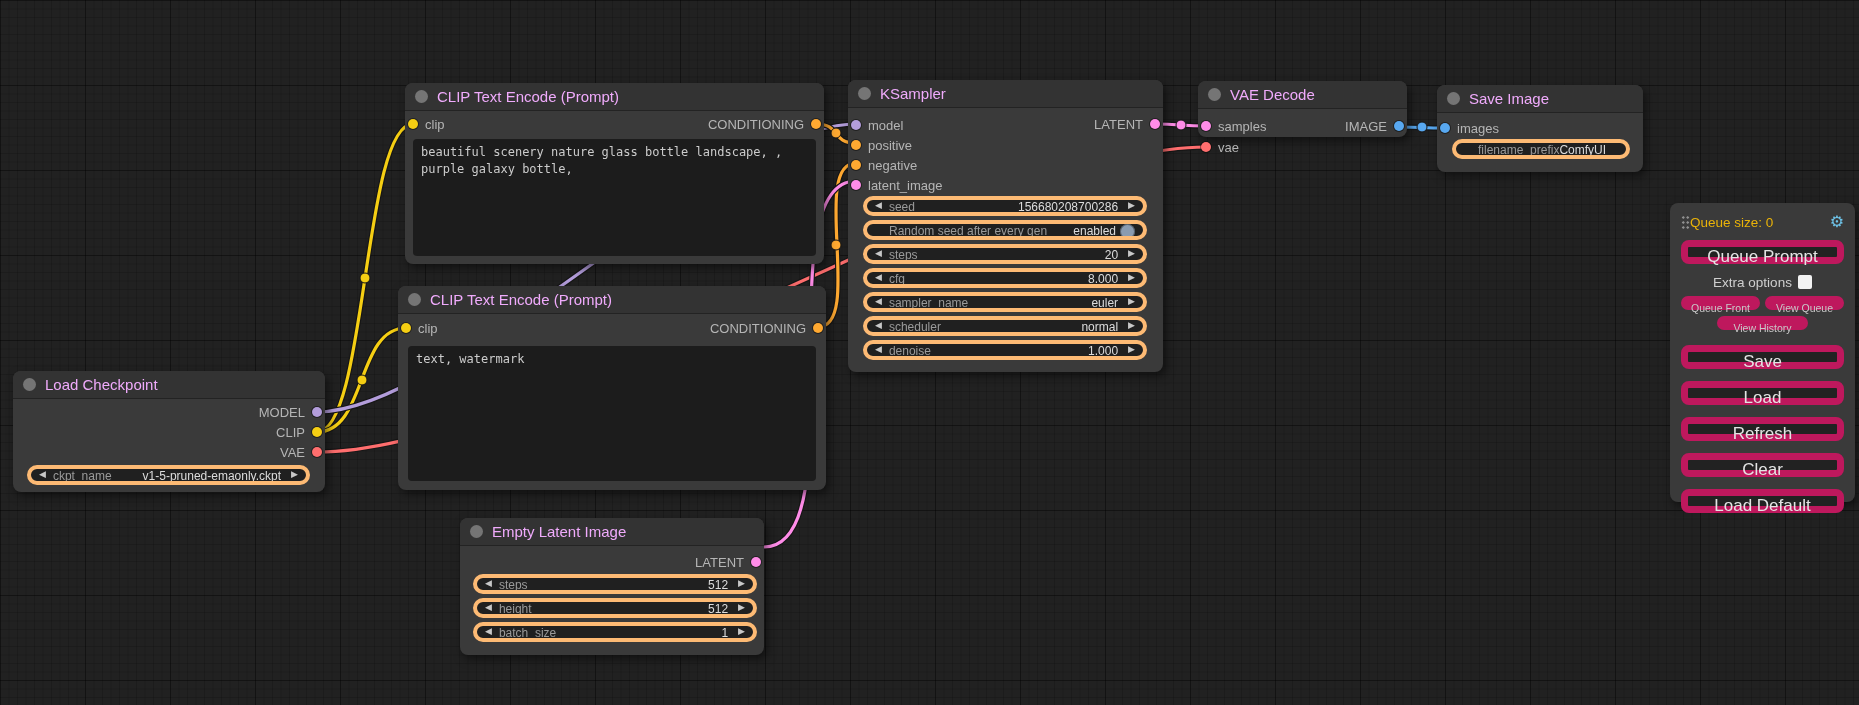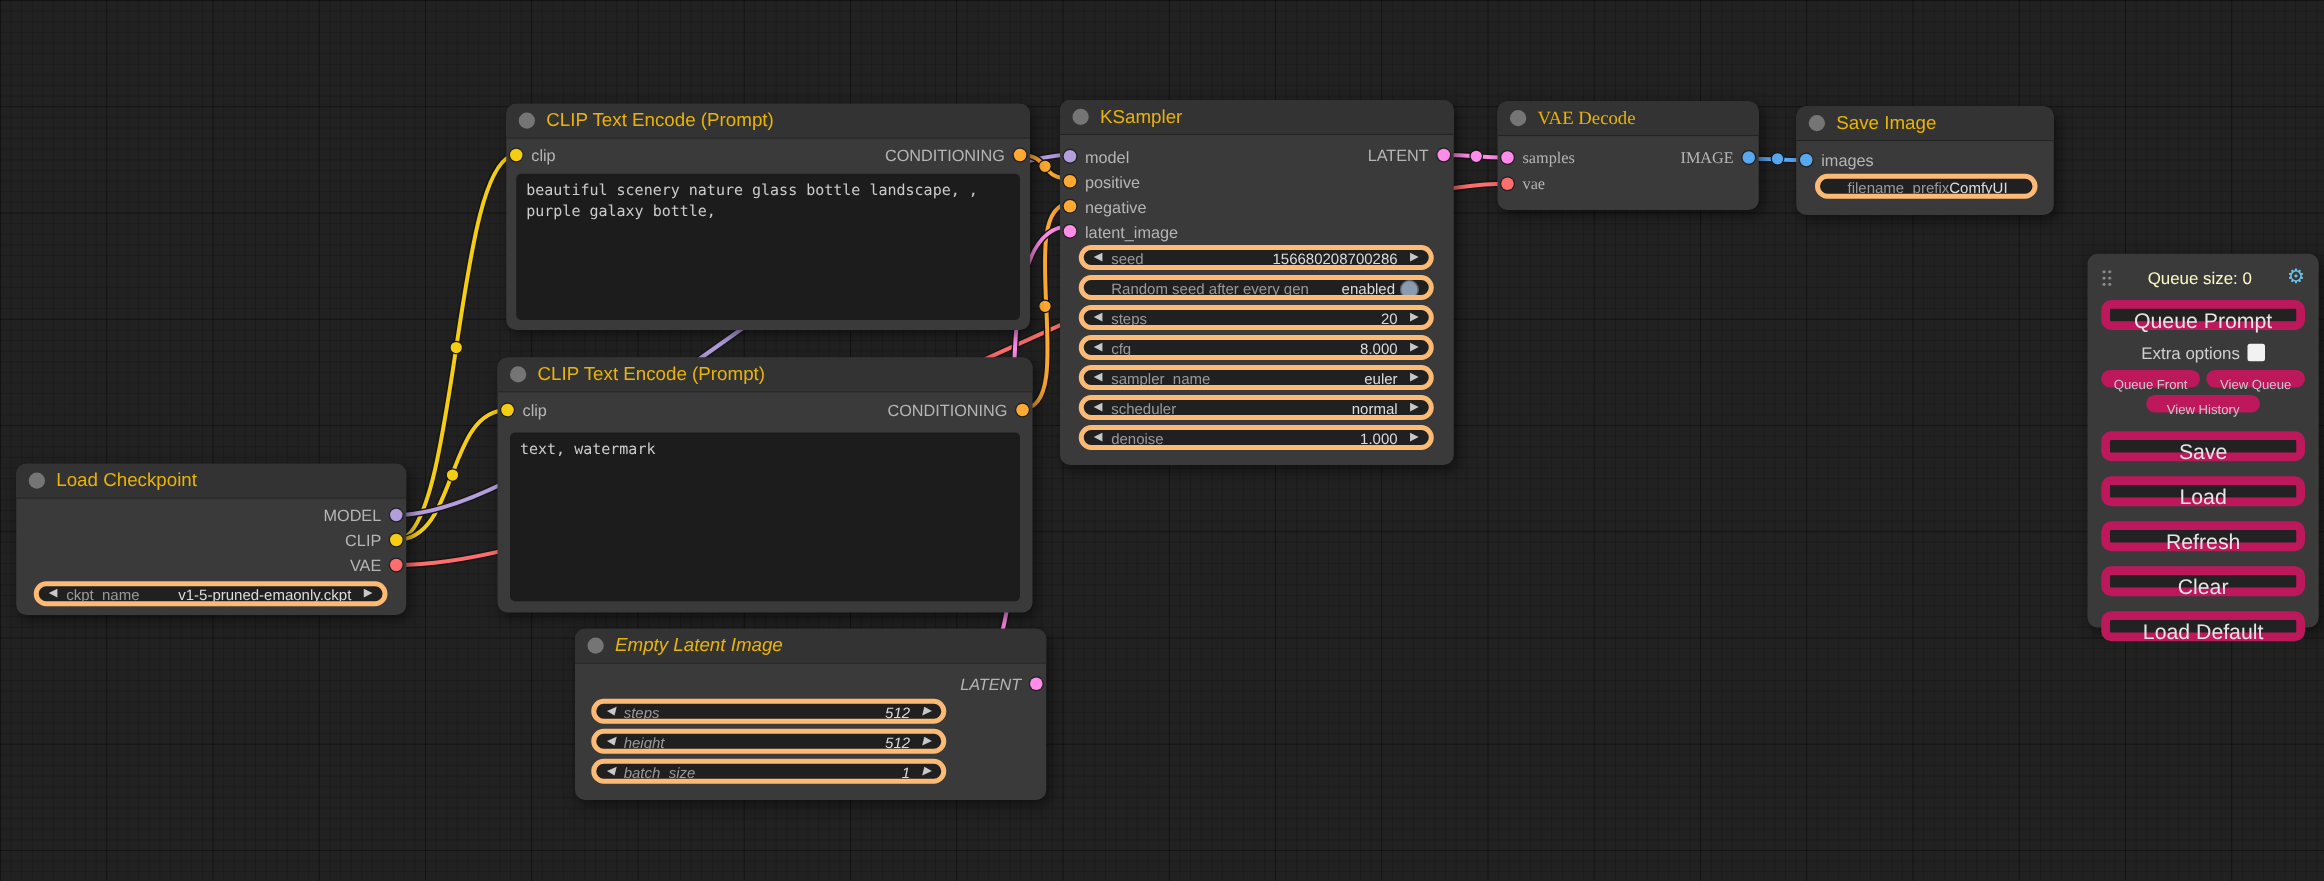--- a/index.html
+++ b/index.html
@@ -34,21 +34,21 @@
     border-radius:8px 8px 0 0;
     border-bottom:1px solid #232323;
     padding-left:10px;
     display:flex; align-items:center;
     overflow:hidden;
   }
   .ndot {
     width:13px; height:13px; border-radius:50%;
     display:inline-block; margin-right:9px; flex:none;
   }
-  .ntext { font-size:15px; color:#eab308; white-space:nowrap; }
+  .ntext { font-size:15px; color:#f0abfc; white-space:nowrap; }
   .slot { position:absolute; height:16px; display:flex; align-items:center; gap:7px; }
   .slot.in  { left:3px; }
   .slot.out { right:3px; }
   .slot .dot {
     width:10px; height:10px; border-radius:50%; flex:none;
     box-shadow:0 0 0 1px rgba(0,0,0,0.45);
   }
   .slot .lbl { font-size:13px; color:#b5b5b5; white-space:nowrap; }
   .widget {
     position:absolute; height:20px;
@@ -88,21 +88,21 @@
     box-shadow:3px 4px 10px rgba(0,0,0,0.5);
     padding:9px 11px 10px 11px;
     display:flex; flex-direction:column;
   }
   .qhead { display:flex; align-items:center; height:20px; flex:none; }
   .qgrip {
     width:9px; height:14px; flex:none; cursor:grab;
     background-image:radial-gradient(circle, #909090 1px, transparent 1.4px);
     background-size:4.5px 5px;
   }
-  .qsize { flex:1; text-align:center; font-size:13.5px; color:#fef9c3; }
+  .qsize { flex:1; text-align:left; font-size:13.5px; color:#eab308; }
   .qgear { flex:none; font-size:16px; line-height:16px; cursor:pointer; }
   .qbtn {
     background:#222222; border:7px solid #be185d; border-radius:8px;
     color:#e4e4e4; font-family:"Liberation Sans", sans-serif;
     cursor:pointer; text-align:center;
   }
   .qbtn.big { height:24px; font-size:17px; flex:none; }
   .qbtn.prompt { margin-top:8px; }
   .extra { margin-top:10px; height:16px; display:flex; align-items:center; justify-content:center; gap:6px; flex:none; }
   .extra .xl { font-size:13.5px; color:#cfcfcf; }
@@ -202,21 +202,21 @@
     <span class="dot" style="background-color: rgb(245, 206, 19);"></span>
     <span class="lbl">clip</span>
   </div>
   <div class="slot out" style="top:34px">
     <span class="lbl">CONDITIONING</span>
     <span class="dot" style="background-color: rgb(255, 169, 49);"></span>
   </div>
   <div class="ta" style="top:60px; left:10px; width:408px; height:135px;">text, watermark</div>
 </div>
 
-<div class="node" style="left:460px; top:503px; width:377px; height:137px;font-style:italic;">
+<div class="node" style="left:460px; top:518px; width:304px; height:137px;">
   <div class="ntitle">
     <span class="ndot" style="background-color: rgb(117, 117, 117);"></span>
     <span class="ntext">Empty Latent Image</span>
   </div>
   <div class="slot out" style="top:36px">
     <span class="lbl">LATENT</span>
     <span class="dot" style="background-color: rgb(255, 140, 232);"></span>
   </div>
   <div class="widget" style="top:56px; left:13px; width:284px;">
     <span class="arr">◀</span>
@@ -299,21 +299,21 @@
     <span class="arr">▶</span>
   </div>
   <div class="widget" style="top:260px; left:15px; width:284px;">
     <span class="arr">◀</span>
     <span class="wl">denoise</span>
     <span class="wv">1.000</span>
     <span class="arr">▶</span>
   </div>
 </div>
 
-<div class="node" style="left:1198px; top:81px; width:209px; height:87px;font-family:Liberation Serif, serif;">
+<div class="node" style="left:1198px; top:81px; width:209px; height:56px;">
   <div class="ntitle">
     <span class="ndot" style="background-color: rgb(117, 117, 117);"></span>
     <span class="ntext">VAE Decode</span>
   </div>
   <div class="slot in" style="top:37px">
     <span class="dot" style="background-color: rgb(255, 140, 232);"></span>
     <span class="lbl">samples</span>
   </div>
   <div class="slot in" style="top:58px">
     <span class="dot" style="background-color: rgb(255, 110, 110);"></span>

